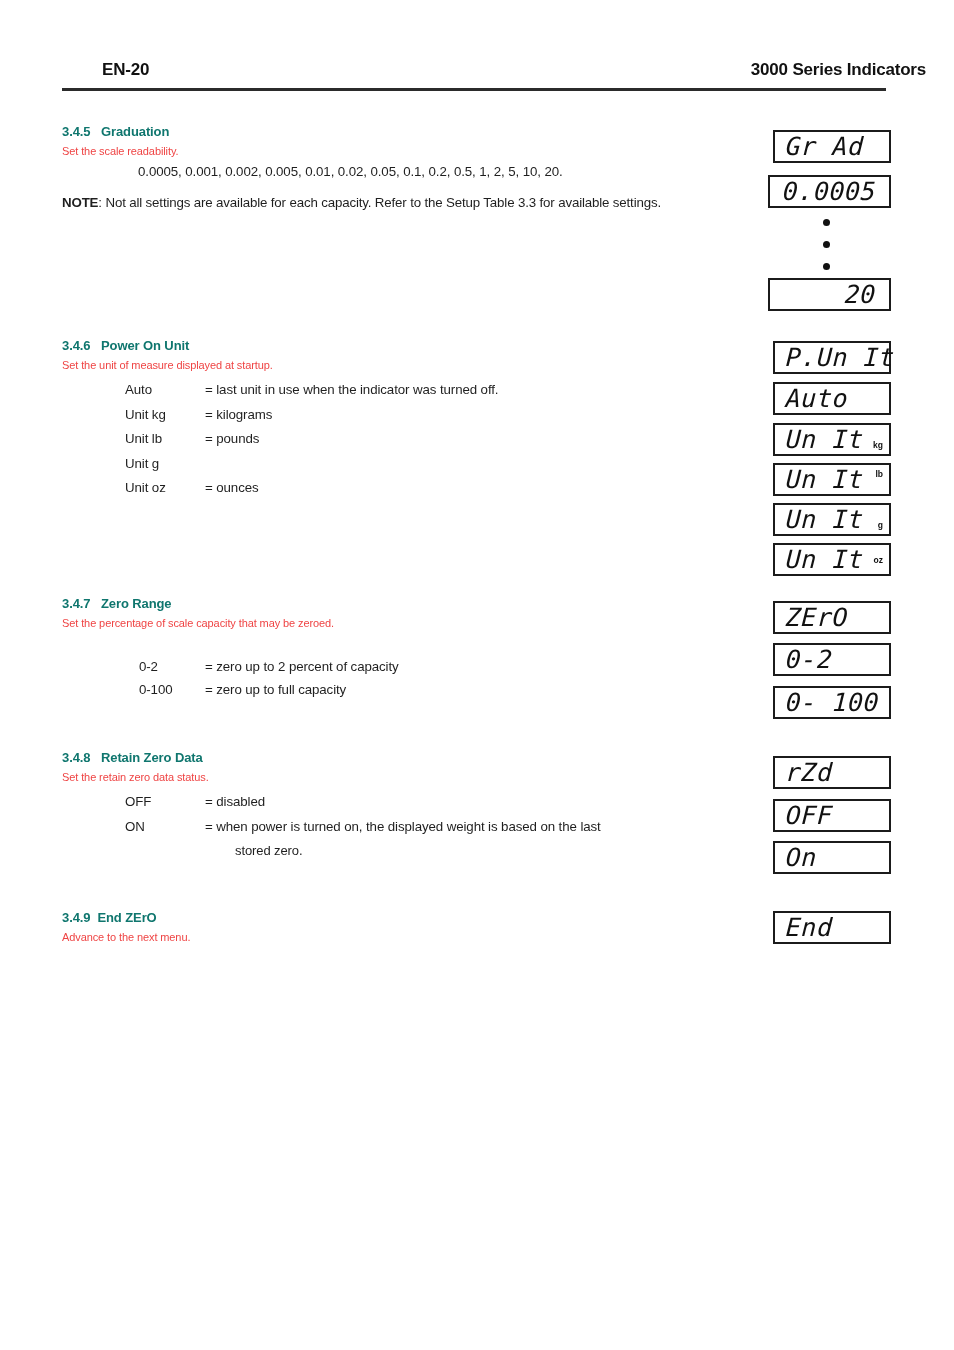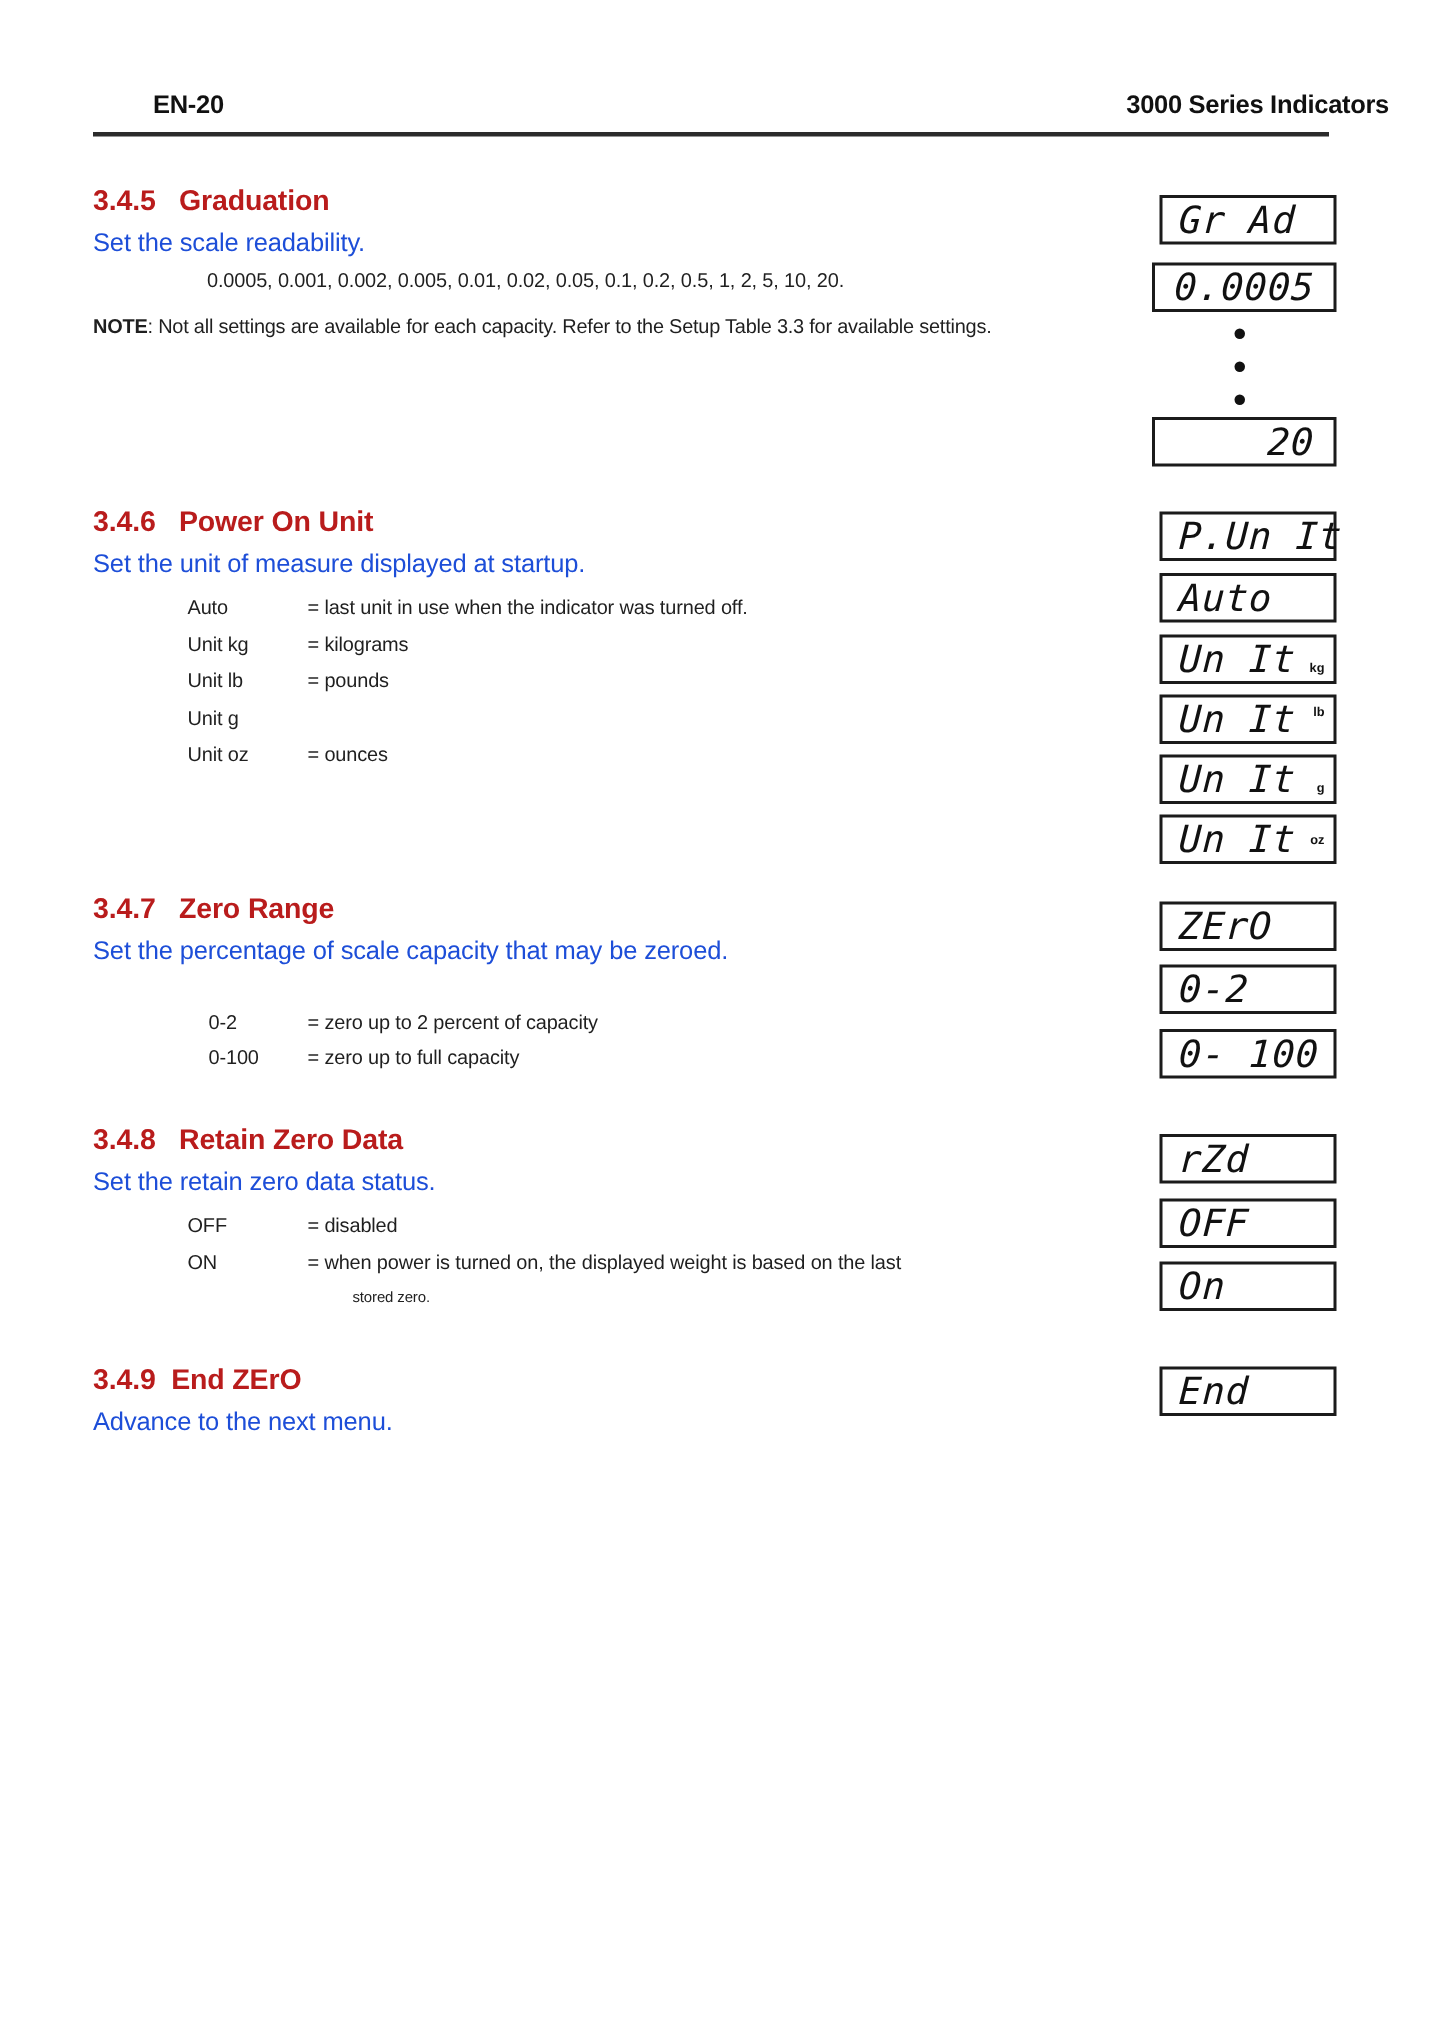--- a/index.html
+++ b/index.html
@@ -45,32 +45,32 @@
 
   
   .content {
     position: absolute;
     left: 62px;
     top: 110px;
     width: 680px;
   }
   .section { position: relative; }
   .sec-head {
-    font-size: 19px;
+    font-size: 13px;
     font-weight: bold;
-    color: #b91c1c;
+    color: #0f766e;
     letter-spacing: -0.1px;
     margin: 0;
     white-space: pre;
   }
   .sec-num { display: inline; }
   .sec-title { display: inline; }
   .sec-desc {
-    font-size: 17px;
-    color: #1d4ed8;
+    font-size: 11px;
+    color: #ef4444;
     margin: 6px 0 0 0;
     letter-spacing: -0.1px;
   }
   .values-line {
     font-size: 13.3px;
     color: #1f1f1f;
     margin: 7px 0 16px 76px;
     letter-spacing: -0.1px;
   }
   .note-line {
@@ -97,21 +97,21 @@
     width: 80px;
     flex: 0 0 80px;
   }
   .defrow .def { flex: 1 1 auto; }
   .deflist.indent-a { margin-left: 63px; }
   .deflist.indent-b { margin-left: 77px; }
   .deflist.tight .defrow { line-height: 23px; }
   .deflist.tight .defrow .term { width: 66px; flex: 0 0 66px; }
   .cont-row {
     display: flex;
-    font-size: 10px;
+    font-size: 13px;
     color: #1f1f1f;
     line-height: 24.5px;
     letter-spacing: -0.1px;
   }
   .cont-row .spacer { width: 110px; flex: 0 0 110px; }
 
   
   .lcd-col {
     position: absolute;
     left: 768px;

